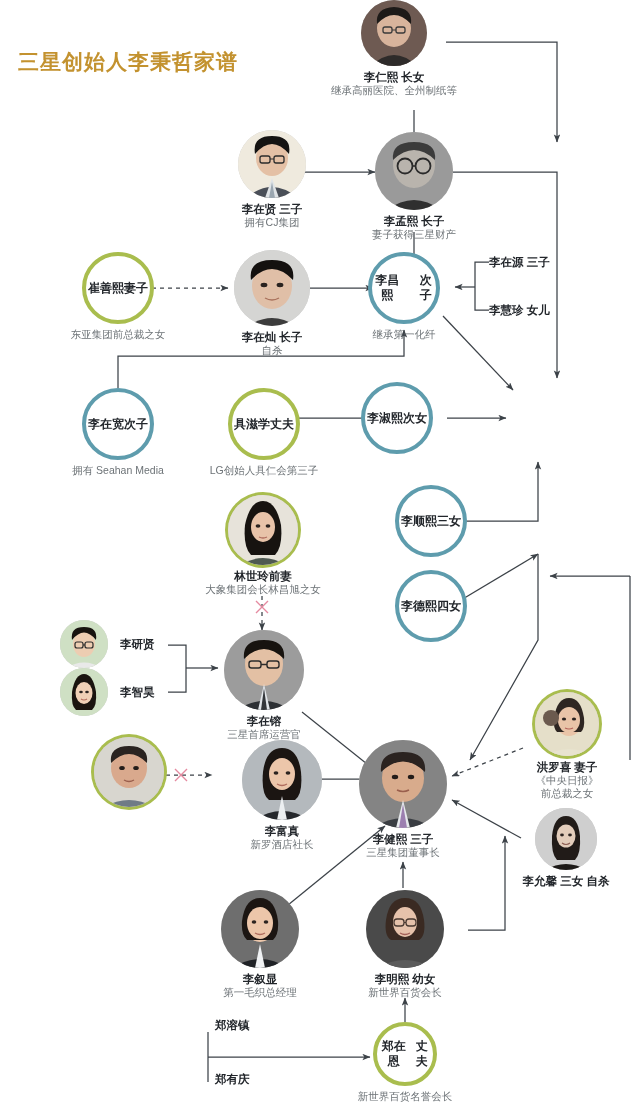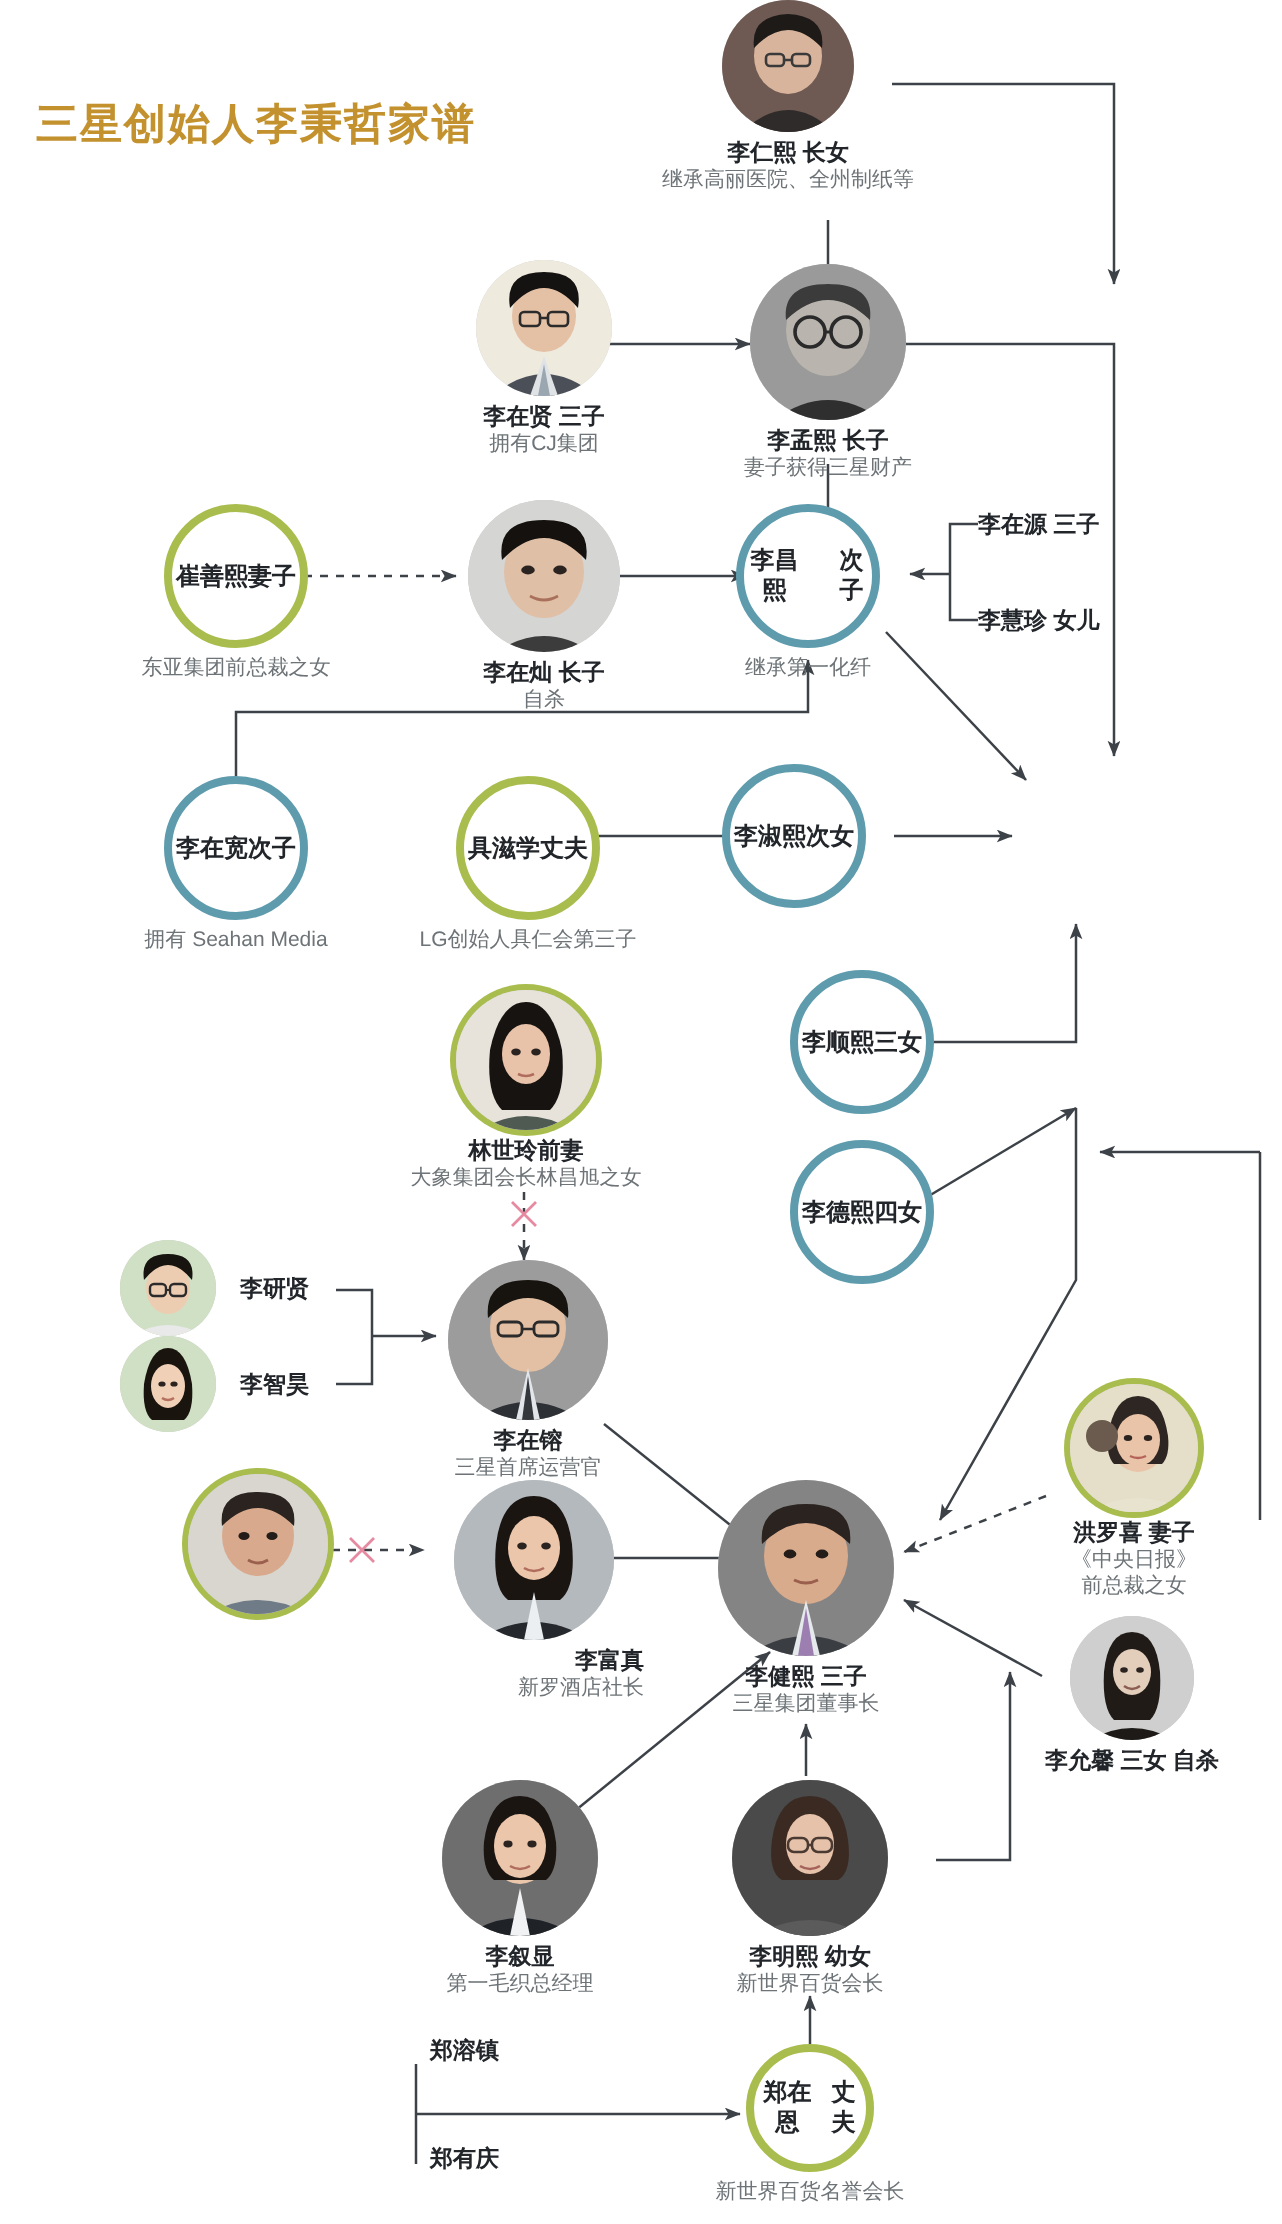--- a/index.html
+++ b/index.html
@@ -334,21 +334,21 @@
           <ellipse cx="35" cy="31" rx="18" ry="20" fill="#d9a98d"></ellipse>
           <path d="M17 26 q18-18 36 0 q2-17-18-17 q-20 0-18 17z" fill="#2a2320"></path>
           <ellipse cx="28" cy="31" rx="2.8" ry="2" fill="#231c19"></ellipse>
           <ellipse cx="42" cy="31" rx="2.8" ry="2" fill="#231c19"></ellipse>
           <path d="M30 43 q5 3 10 0" stroke="#9a5f4d" stroke-width="1.4" fill="none"></path>
           <path d="M10 70 q25-14 50 0z" fill="#6f7b86"></path>
         </svg>
     </div>
   </div>
 
-  <div class="node" style="left:212px;top:740px;width:110px;text-align:right;">
+  <div class="node" style="left:227px;top:740px;width:110px;">
     <div class="ph" style="width:80px;height:80px;">
       <svg viewBox="0 0 80 80">
           <rect width="80" height="80" fill="#b4b9bd"></rect>
           <ellipse cx="40" cy="34" rx="16" ry="19" fill="#ecc6aa"></ellipse>
           <path d="M21 32 q3-24 19-24 q16 0 19 24 q2 22-6 28 h-26 q-8-6-6-28z" fill="#1b1512"></path>
           <ellipse cx="40" cy="34" rx="13" ry="16" fill="#ecc6aa"></ellipse>
           <ellipse cx="34" cy="33" rx="2.4" ry="1.7" fill="#2b2320"></ellipse>
           <ellipse cx="46" cy="33" rx="2.4" ry="1.7" fill="#2b2320"></ellipse>
           <path d="M35 44 q5 3 10 0" stroke="#b06d5e" stroke-width="1.3" fill="none"></path>
           <path d="M12 80 q28-18 56 0z" fill="#25282c"></path>

